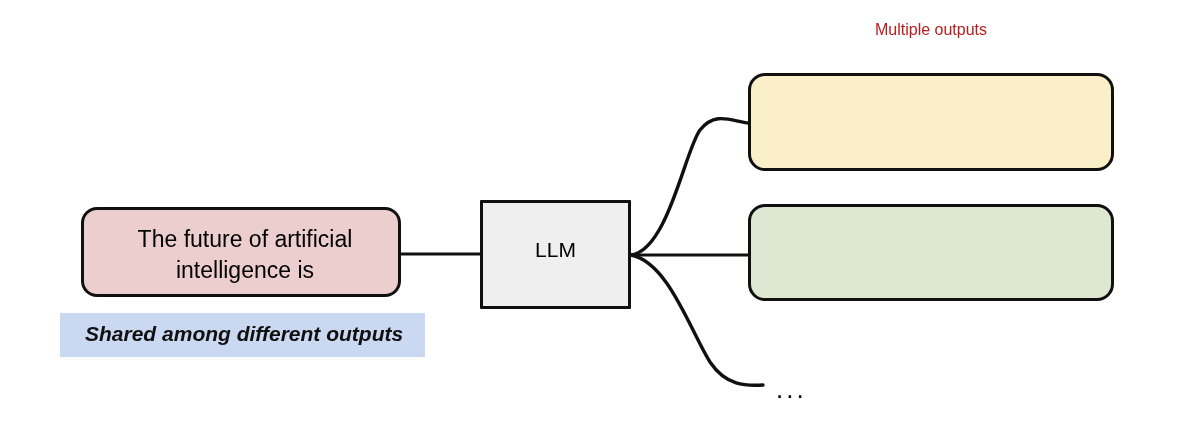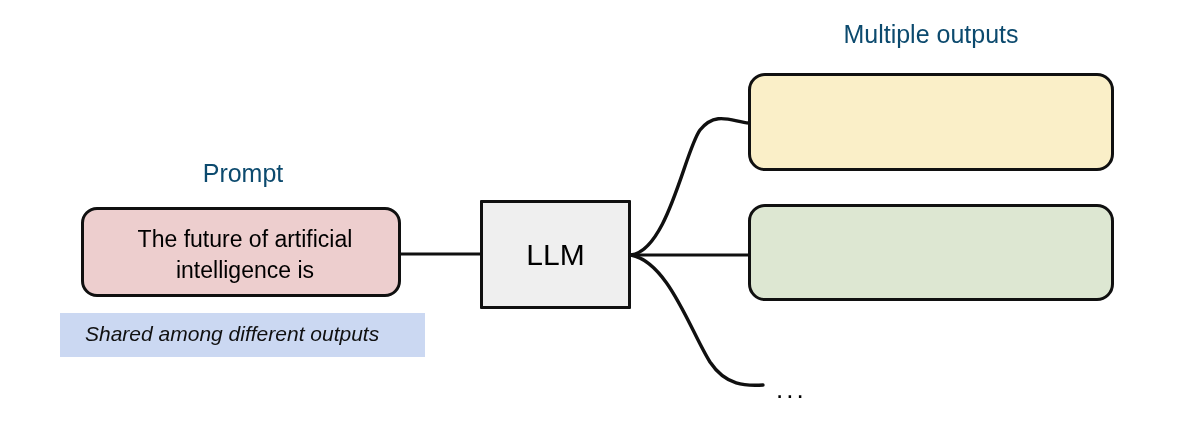--- a/index.html
+++ b/index.html
@@ -10,22 +10,22 @@
   #canvas {
     position: relative;
     width: 1200px;
     height: 426px;
     background: #ffffff;
     font-family: "Liberation Sans", sans-serif;
     overflow: hidden;
   }
   .lbl {
     position: absolute;
-    color: #0c4a6e;
-    font-size: 25px;
+    color: #b91c1c;
+    font-size: 16px;
     line-height: 1.1;
     white-space: nowrap;
   }
   #prompt-label {
     left: 0; top: 160px;
     width: 486px;
     text-align: center;
   }
   #outputs-label {
     left: 749px; top: 21px;
@@ -58,21 +58,21 @@
     width: 151px; height: 109px;
     background: #EFEFEF;
     border-radius: 1px;
   }
   #llm-text {
     position: absolute;
     left: 480px; top: 238px;
     width: 151px;
     text-align: center;
     color: #000000;
-    font-size: 30px;
+    font-size: 21px;
   }
   #output-box-1 {
     left: 748px; top: 73px;
     width: 366px; height: 98px;
     border-radius: 17px;
     background: #FAEFC8;
   }
   #output-box-2 {
     left: 748px; top: 204px;
     width: 366px; height: 97px;
@@ -85,20 +85,21 @@
     width: 365px; height: 44px;
     background: #CBD8F2;
   }
   #shared-note-text {
     position: absolute;
     left: 85px; top: 322px;
     color: #101010;
     font-size: 21px;
     font-style: italic;
     white-space: nowrap;
+    font-weight: bold;
   }
   #ellipsis {
     position: absolute;
     left: 776px; top: 374px;
     color: #000000;
     font-size: 26px;
     letter-spacing: 3px;
   }
   #edges {
     position: absolute;
@@ -116,21 +117,20 @@
 
     <path d="M 401 254 L 481 254" fill="none" stroke="#101010" stroke-width="3.2"></path>
 
     <path d="M 631 255 C 668 250 685 150 700 130 C 716 110 733 122 749 123" fill="none" stroke="#101010" stroke-width="3.4" stroke-linecap="round"></path>
 
     <path d="M 631 255 L 749 255" fill="none" stroke="#101010" stroke-width="3.2" stroke-linecap="round"></path>
 
     <path d="M 631 255 C 668 262 690 330 710 362 C 726 386 746 386 763 385" fill="none" stroke="#101010" stroke-width="3.4" stroke-linecap="round"></path>
   </svg>
 
-  <div class="lbl" id="prompt-label">Prompt</div>
 
   <div class="node-box" id="prompt-box"></div>
 
   <div id="prompt-text">The future of artificial intelligence is</div>
 
   <div id="shared-note"></div>
 
   <div id="shared-note-text">Shared among different outputs</div>
 
   <div class="node-box" id="llm-box"></div>

